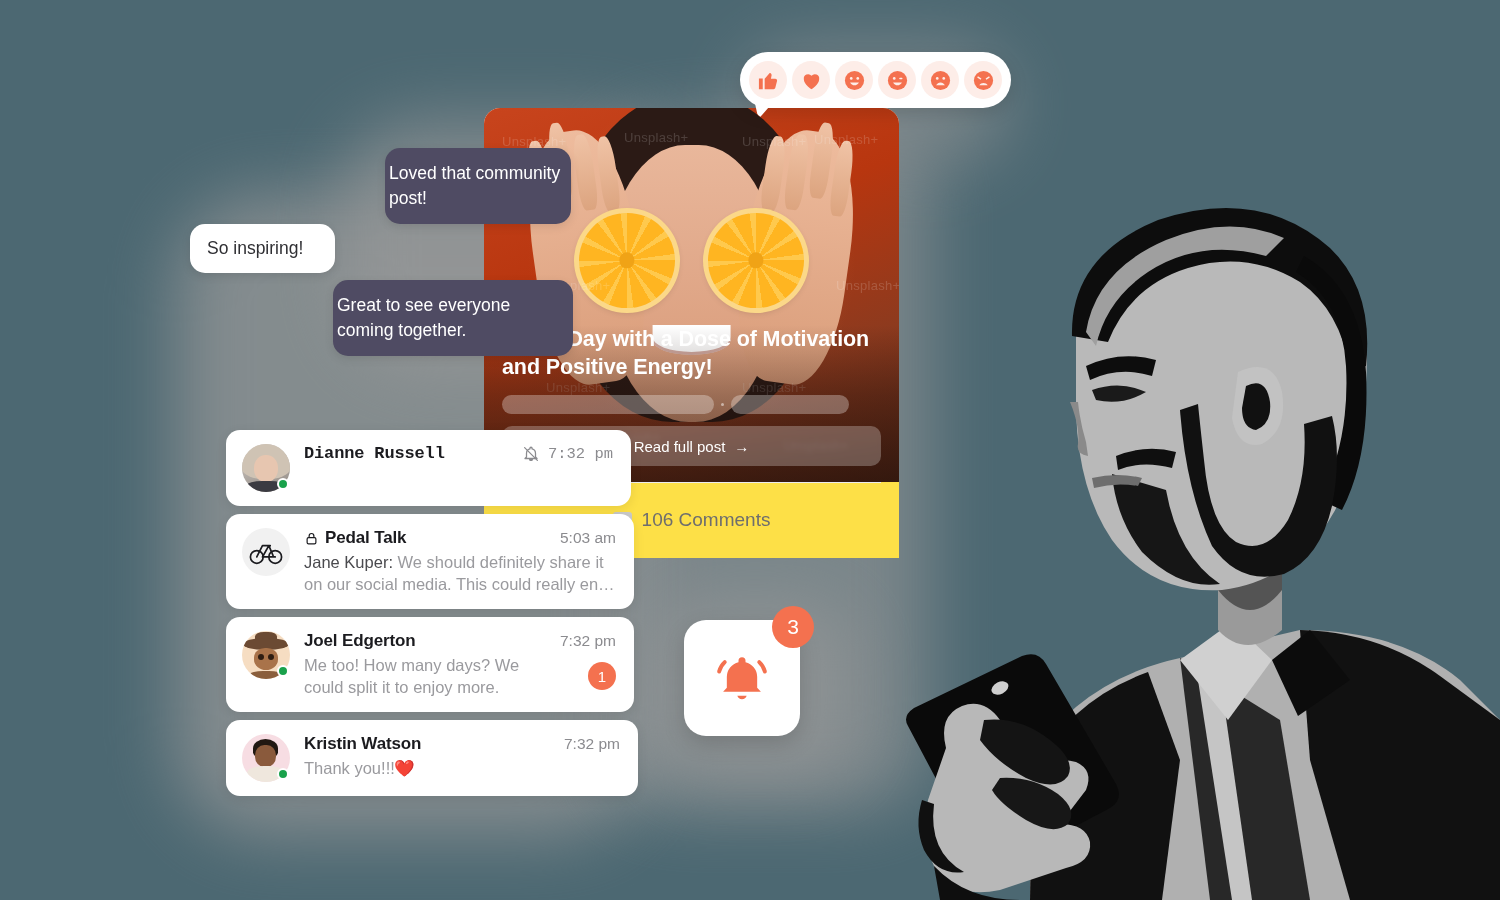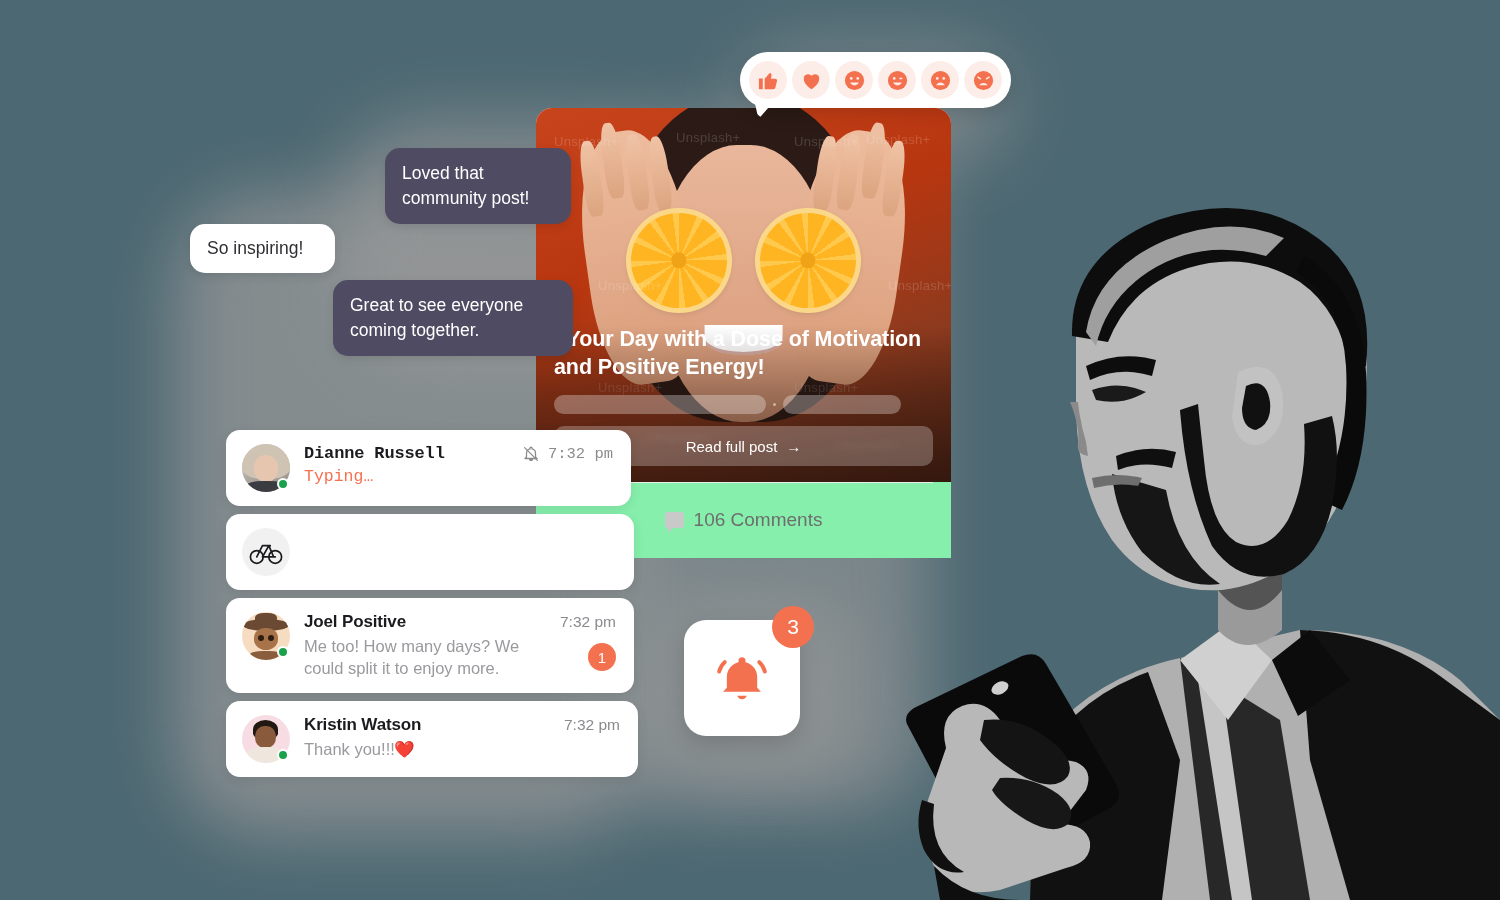--- a/index.html
+++ b/index.html
@@ -21,21 +21,21 @@
     pointer-events:none;
   }
   .blob.b1 { left:175px; top:195px; width:470px; height:640px; border-radius:90px; }
   .blob.b2 { left:340px; top:120px; width:330px; height:250px; border-radius:80px; opacity:.66;}
   .blob.b3 { left:600px; top:120px; width:330px; height:690px; border-radius:70px; opacity:.6;}
   .blob.b4 { left:740px; top:45px; width:270px; height:120px; border-radius:60px; opacity:.55;}
   .blob.b5 { left:655px; top:600px; width:200px; height:180px; border-radius:50px; opacity:.62;}
 
   
   .post-card {
-    position:absolute; left:536px; top:108px; width:415px; height:450px;
+    position:absolute; left:484px; top:108px; width:415px; height:450px;
     border-radius:16px 16px 0 0; overflow:hidden;
     background:#fff;
   }
   .post-photo {
     position:relative; width:100%; height:374px;
     background:
       radial-gradient(circle at 50% 42%, rgba(255,190,120,.25), transparent 55%),
       linear-gradient(160deg,#c8441d 0%,#b8360f 38%,#8d3a1e 70%,#5c2a18 100%);
     overflow:hidden;
   }
@@ -83,21 +83,21 @@
   .skel.s2 { width:118px; }
   .skel-dot { width:3px; height:3px; border-radius:50%; background:rgba(255,255,255,.5); }
   .read-btn {
     height:40px; border-radius:10px; background:rgba(255,255,255,.26);
     display:flex; align-items:center; justify-content:center; gap:9px;
     color:#fff; font-size:15px; font-weight:500; border:none; cursor:pointer;
     backdrop-filter:blur(2px); width:100%;text-align:center;
   }
 
   .post-foot {
-    height:76px; background:#86efac; display:flex; align-items:center;
+    height:76px; background:#fde047; display:flex; align-items:center;
     justify-content:center; gap:10px; position:relative;
   }
   .post-foot::before {
     content:""; position:absolute; left:18px; right:18px; top:0; height:1px; background:#ececec;
   }
   .cmt-icon { width:19px; height:16px; background:#c9c9c9; border-radius:3px; position:relative; }
   .cmt-icon::after { content:""; position:absolute; left:3px; bottom:-5px;
     border-left:6px solid #c9c9c9; border-bottom:6px solid transparent; }
   .cmt-text { color:#6e6e6e; font-size:19px; }
 
@@ -114,21 +114,21 @@
   }
   .rx {
     width:38px; height:38px; border-radius:50%; background:#FDEDE8;
     display:flex; align-items:center; justify-content:center; cursor:pointer;
     color:#F4714F;
   }
   .rx svg { width:23px; height:23px; fill:#F4714F; }
 
   
   .bubble {
-    position:absolute; border-radius:15px; padding:13px 17px;
+    position:absolute; border-radius:15px; padding:13px 4px;
     font-size:17.5px; line-height:1.44; box-shadow:0 3px 10px rgba(0,0,0,.1);
   }
   .bubble.dark { background:#4F4B63; color:#fff; }
   .bubble.light { background:#fff; color:#2f2f33; }
   .bub-loved { left:385px; top:148px; width:186px; }
   .bub-inspiring { left:190px; top:224px; width:145px; padding:12px 17px; }
   .bub-great { left:333px; top:280px; width:240px; }
 
   
   .msg-list { position:absolute; left:226px; top:430px; width:412px; }
@@ -328,51 +328,63 @@
         <div class="msg-top">
           <span class="msg-name">Dianne Russell</span>
           <span class="msg-meta">
             <svg width="18" height="18" viewBox="0 0 24 24">
               <path d="M18 16v-5a6 6 0 0 0-4.5-5.8V4.5a1.5 1.5 0 0 0-3 0v.7A6 6 0 0 0 6 11v5l-2 2h16zM10.2 19.5a2 2 0 0 0 3.6 0z" fill="none" stroke="#8b8b8f" stroke-width="1.7" stroke-linejoin="round"></path>
               <path d="M3.5 3.5l17 17" stroke="#8b8b8f" stroke-width="1.7" stroke-linecap="round"></path>
             </svg>
             <span class="msg-time">7:32 pm</span>
           </span>
         </div>
-        <div class="msg-sub typing">Typing…</div>
       </div>
     </div>
 
     <div class="msg m2">
       <div class="av-wrap">
         <div class="avatar av-bike">
           <svg viewBox="0 0 48 48" fill="none" stroke="#1b1b1f" stroke-width="2.4" stroke-linecap="round" stroke-linejoin="round">
             <circle cx="11" cy="31" r="9"></circle>
               <circle cx="37" cy="31" r="9"></circle>
             <path d="M11 31l8-16h9l-9 16h18M24 15h6M28 15l6 14"></path>
           </svg>
         </div>
+      </div>
+      <div class="msg-body">
+        <div class="msg-top">
+          <svg width="15" height="15" viewBox="0 0 24 24">
+            <rect x="5" y="10.5" width="14" height="10" rx="2.2" fill="none" stroke="#1b1b1f" stroke-width="1.9"></rect>
+            <path d="M8.2 10.5V7.8a3.8 3.8 0 0 1 7.6 0v2.7" fill="none" stroke="#1b1b1f" stroke-width="1.9"></path>
+          </svg>
+          <span class="msg-name">Pedal Talk</span>
+          <span class="msg-meta">
+            <span class="msg-time">5:03 am</span>
+          </span>
+        </div>
+        <div class="msg-sub"><span class="sender">Jane Kuper:</span><span> We should definitely share it on our social media. This could really en…</span></div>
       </div>
     </div>
 
     <div class="msg m3">
       <div class="av-wrap">
         <div class="avatar av-joel">
           <div class="hat-top"></div>
             <div class="hat"></div>
             <div class="face"></div>
           <div class="eye l"></div>
             <div class="eye r"></div>
             <div class="body"></div>
         </div>
         <span class="dot-online"></span>
       </div>
       <div class="msg-body">
         <div class="msg-top">
-          <span class="msg-name">Joel Positive</span>
+          <span class="msg-name">Joel Edgerton</span>
           <span class="msg-meta">
             <span class="msg-time">7:32 pm</span>
           </span>
         </div>
         <div class="msg-sub" style="max-width:255px">Me too! How many days? We could split it to enjoy more.</div>
       </div>
       <span class="badge-un">1</span>
     </div>
 
     <div class="msg m4">

